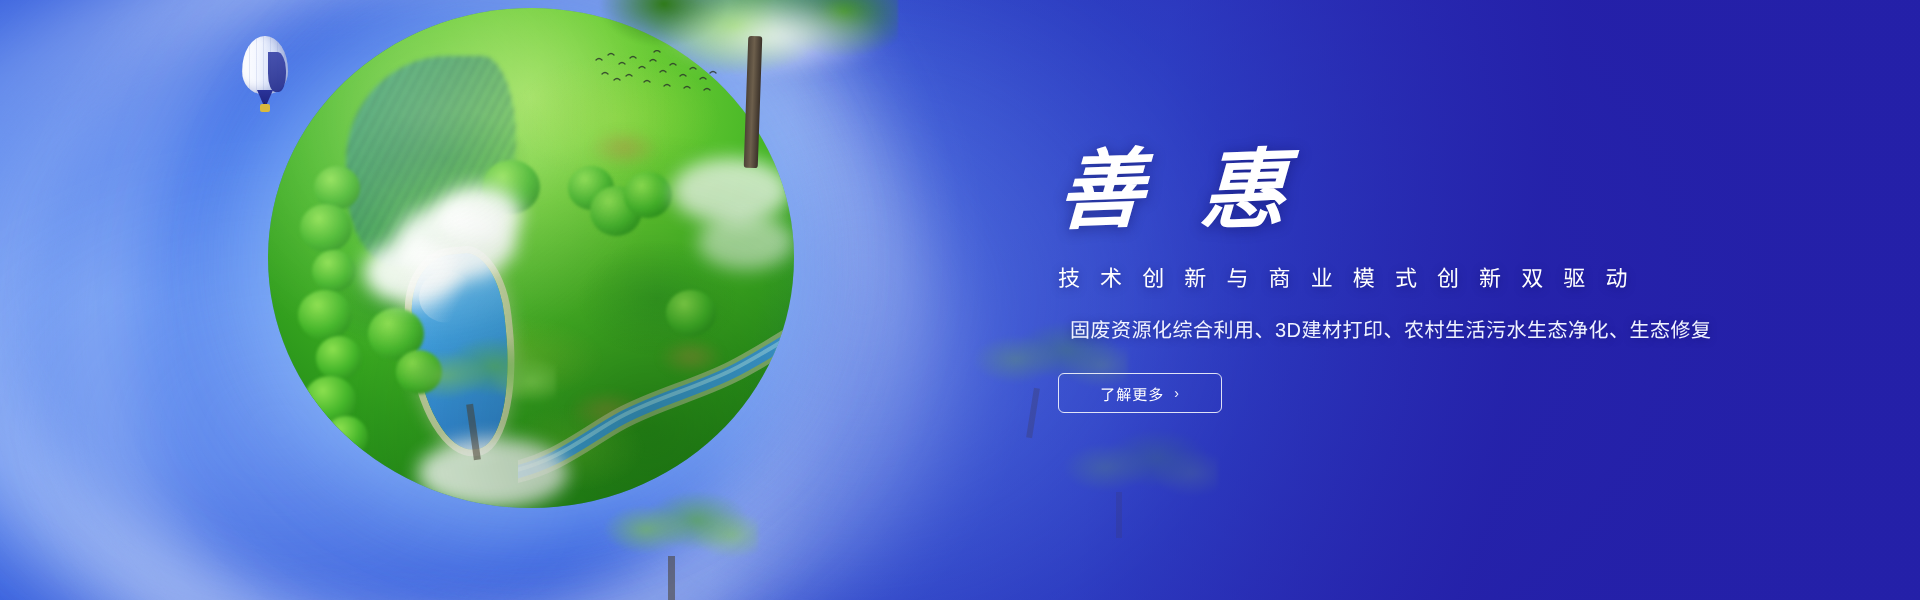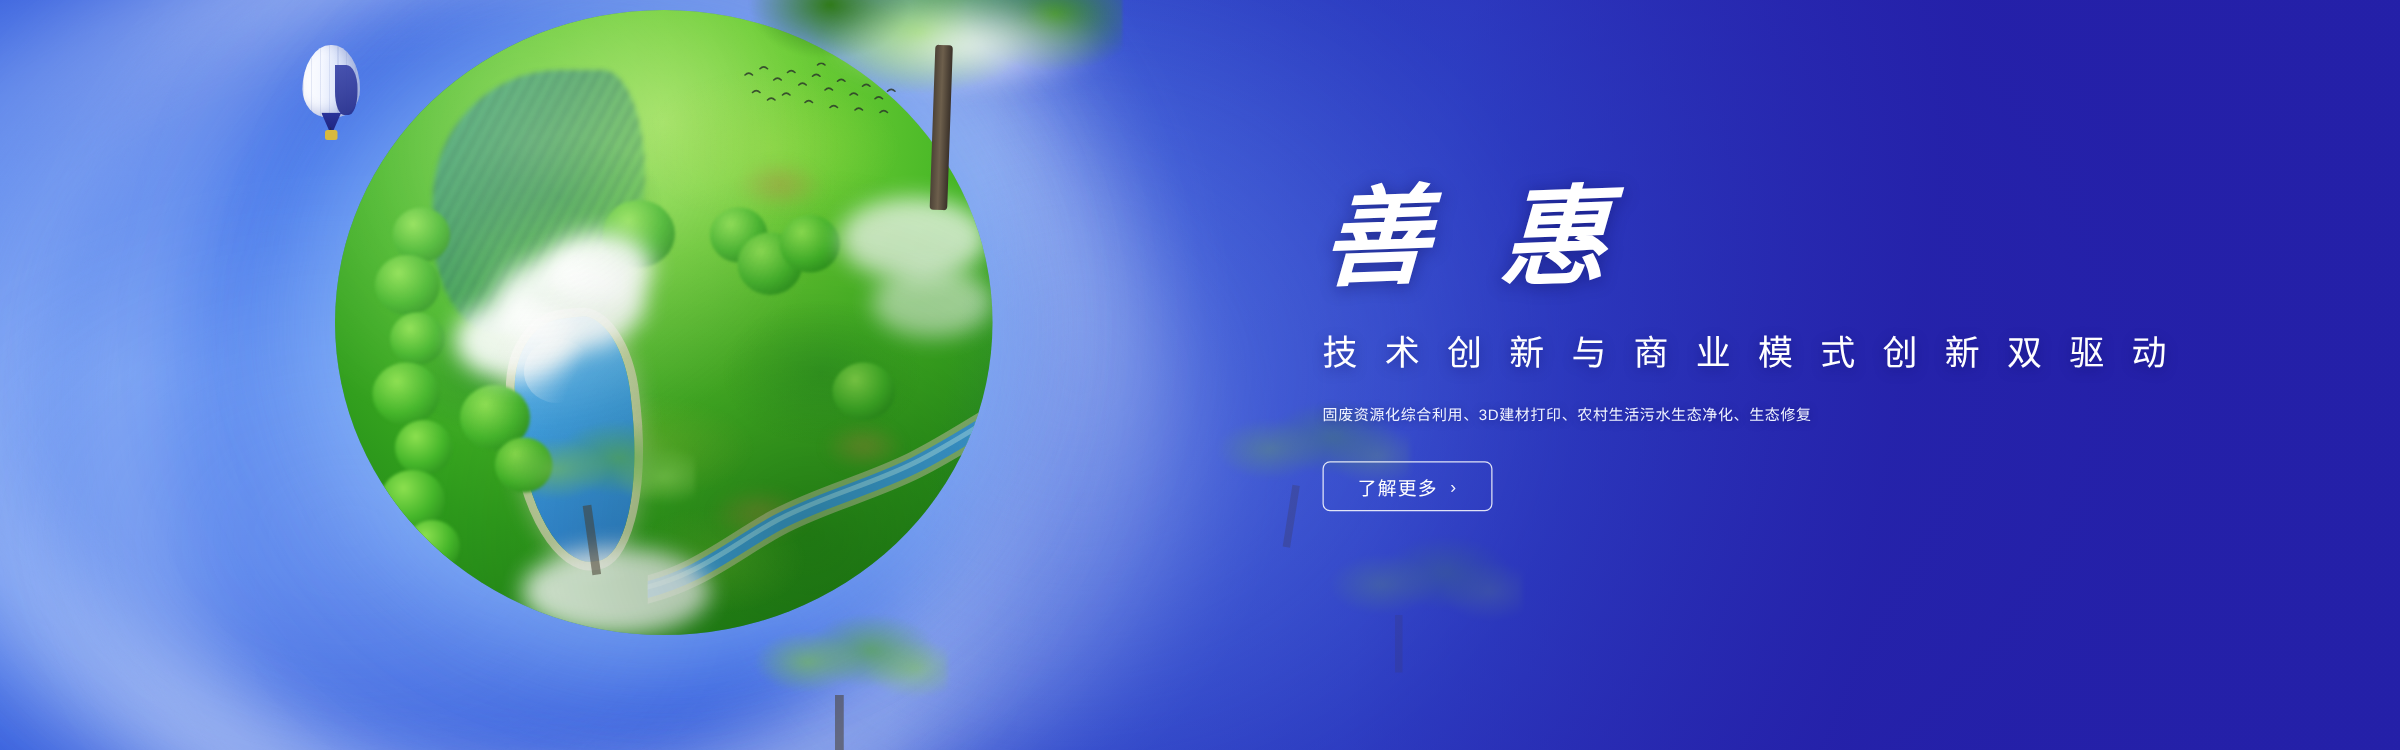--- a/index.html
+++ b/index.html
@@ -223,40 +223,40 @@
   .tail{
     font-family:"Liberation Serif","DejaVu Serif",serif;
     font-size:42px;font-weight:700;
     letter-spacing:7px;
     position:relative;top:-8px;
   }
   .gap{display:inline-block;width:54px;}
 
   .subtitle{
     color:#fff;
-    font-size:28px;
+    font-size:22px;
     letter-spacing:7px;
     margin:26px 0 0 0;
     white-space:nowrap;
     text-shadow:0 2px 10px rgba(10,12,80,.4);
   }
   .desc{
     color:#f0f3ff;
-    font-size:12px;
+    font-size:20px;
     letter-spacing:.5px;
-    margin:22px 0 0 0;
+    margin:22px 0 0 12px;
     white-space:nowrap;
     text-shadow:0 1px 8px rgba(10,12,80,.4);
   }
 
   .cta{
     display:inline-flex;align-items:center;justify-content:center;
     gap:10px;
     margin-top:30px;
-    width:136px;height:40px;
+    width:164px;height:40px;
     border:1px solid rgba(255,255,255,.85);
     border-radius:6px;
     background:transparent;
     color:#fff;
     font-size:15px;
     letter-spacing:1px;
     cursor:pointer;
     font-family:inherit;
   }
   .cta .chev{font-size:14px;opacity:.95;}

